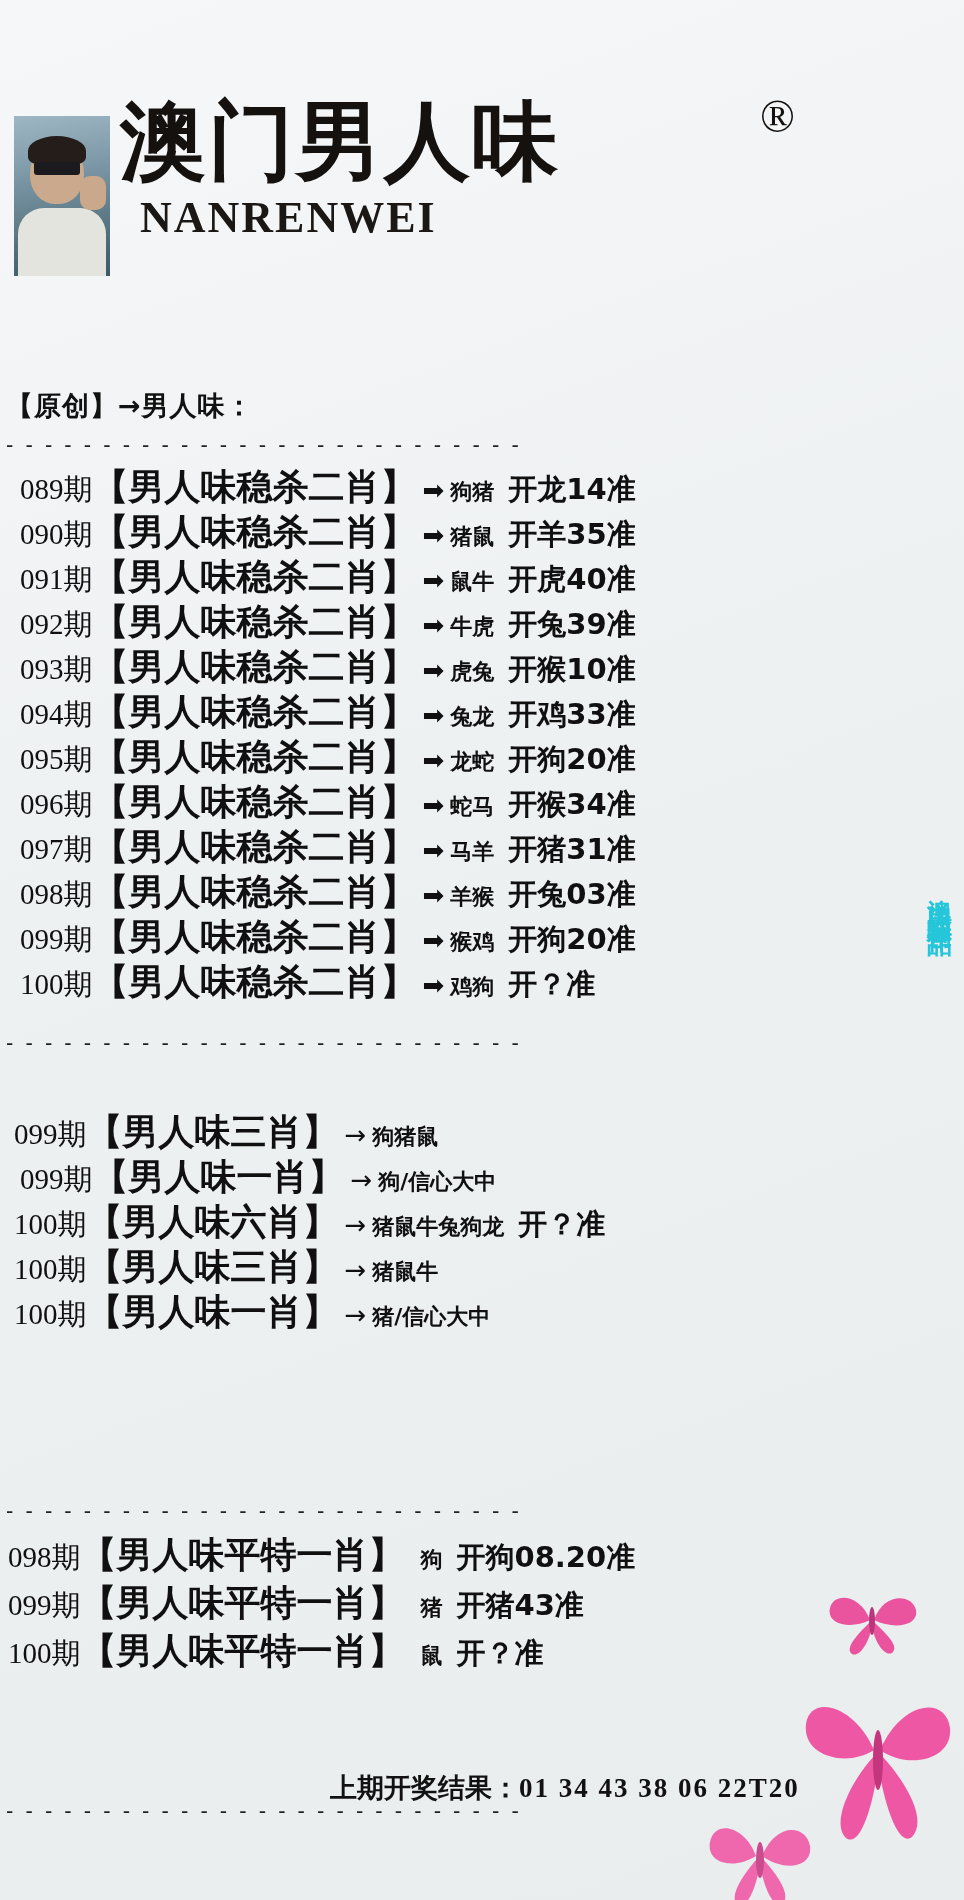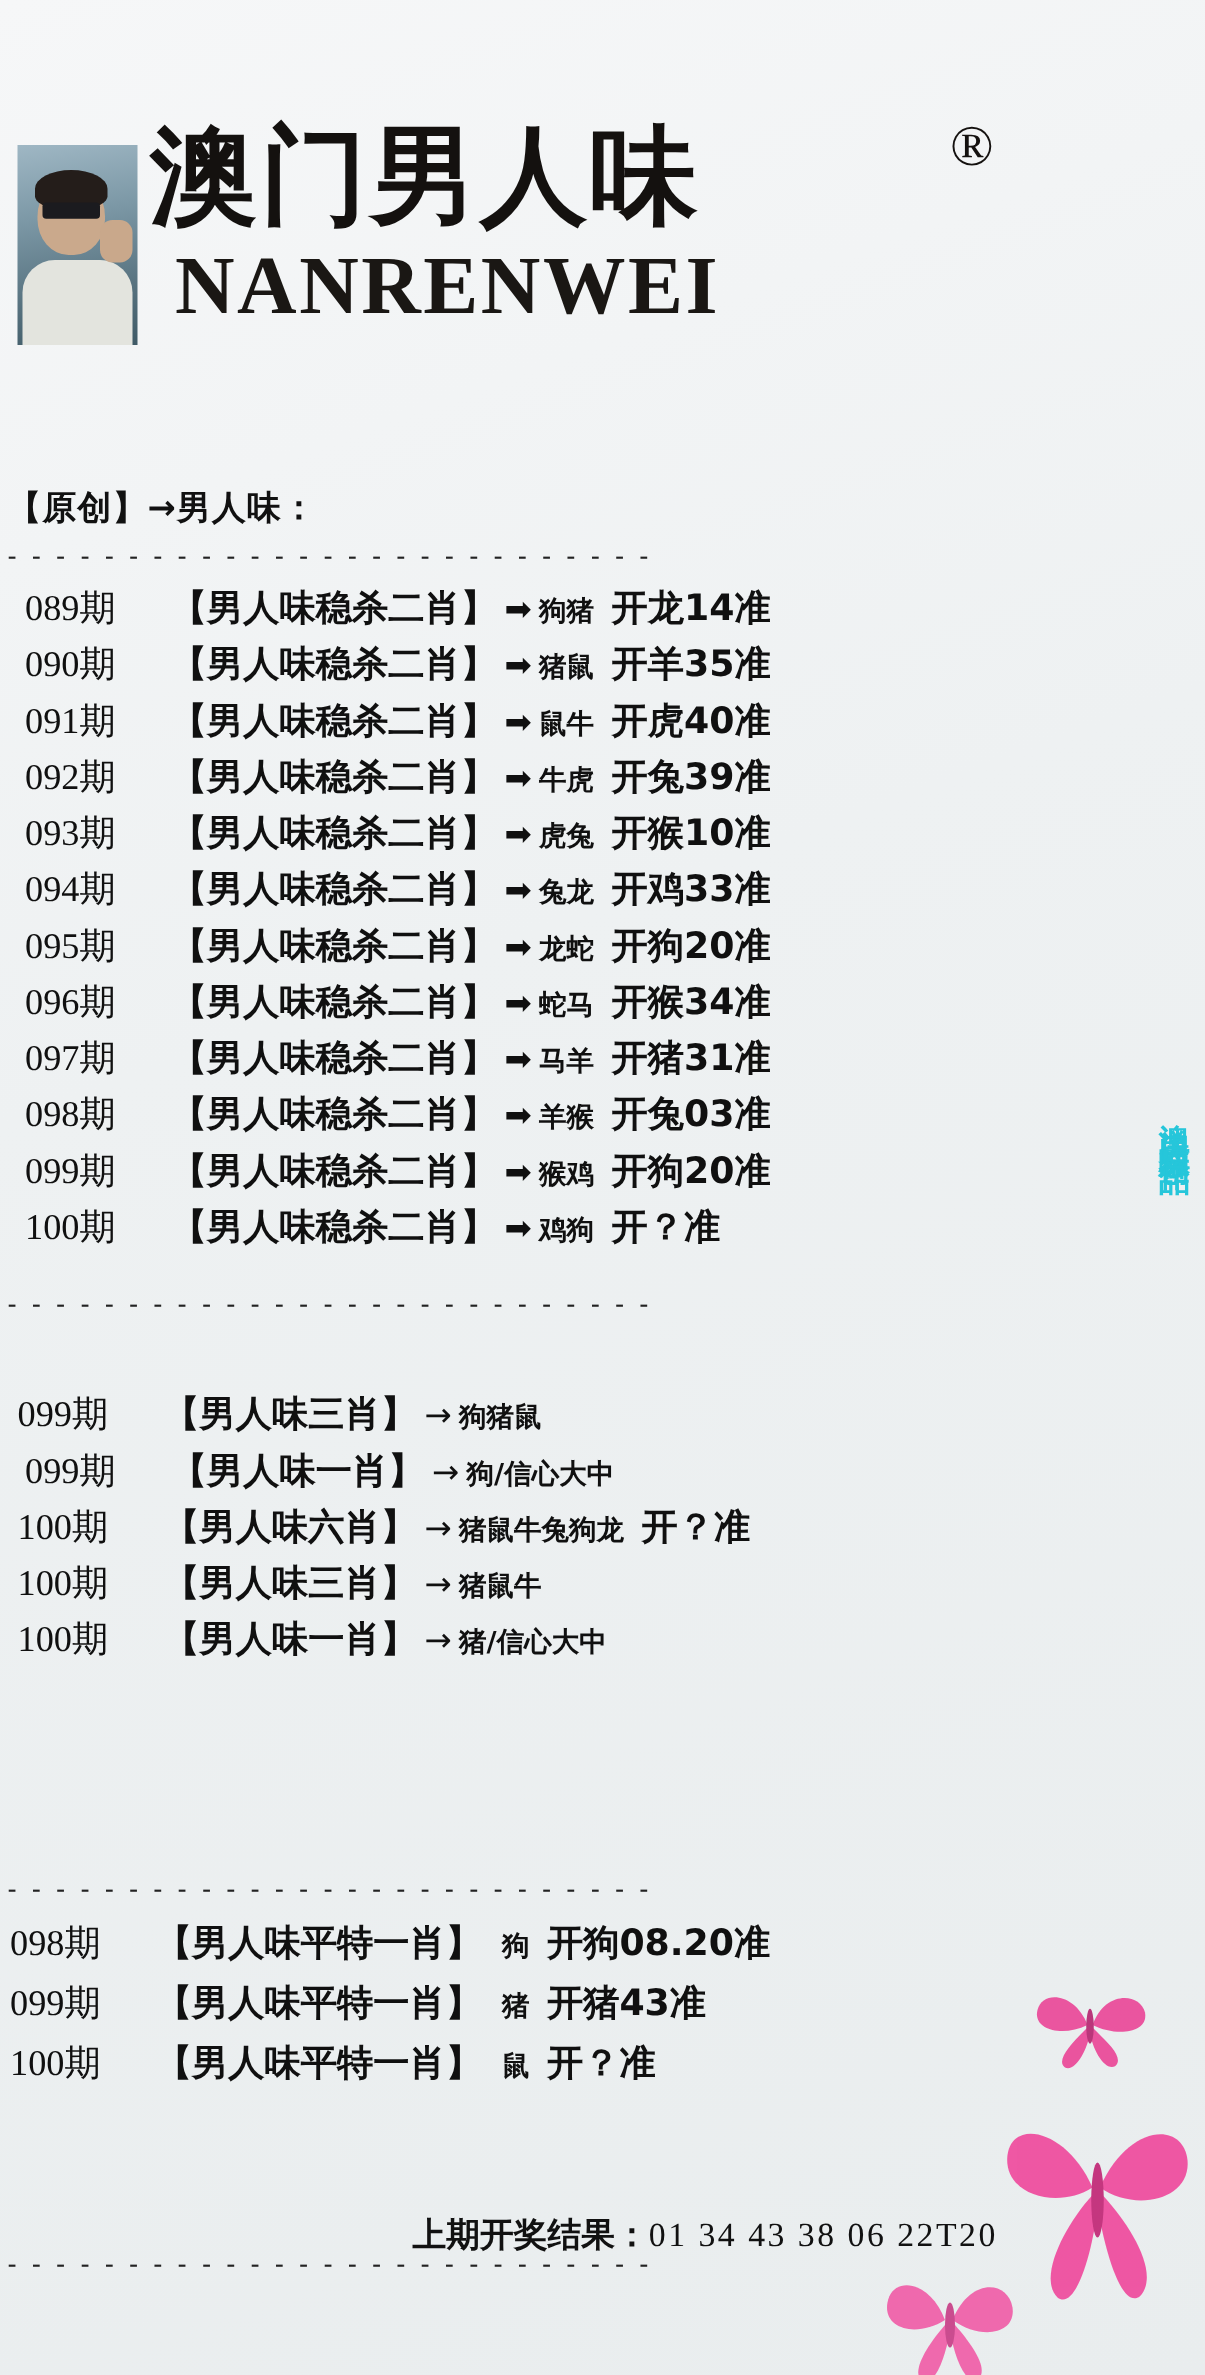--- a/index.html
+++ b/index.html
@@ -100,21 +100,21 @@
     font-family: "Liberation Serif", serif;
     font-size: 46px;
     color: #14110f;
   }
   .brand-en {
     position: absolute;
     left: 140px;
     top: 110px;
     font-family: "Liberation Serif", serif;
     font-weight: bold;
-    font-size: 66px;
+    font-size: 44px;
     letter-spacing: 2px;
     color: #1a1714;
     line-height: 1;
   }
   
   .origin-label {
     position: absolute;
     left: 6px;
     top: 388px;
     font-family: "DejaVu Sans", sans-serif;
@@ -142,23 +142,22 @@
     line-height: 1;
   }
   .row .issue {
     font-family: "Liberation Serif", serif;
     font-weight: normal;
     font-size: 29px;
   }
   .row .title {
     font-family: Liberation Mono, monospace;
     font-weight: bold;
-    font-size: 29px;
+    font-size: 36px;
     letter-spacing: 0px;
-    margin-left: 44px;
   }
   .row .arrow {
     font-family: "DejaVu Sans", sans-serif;
     font-size: 26px;
     padding: 0 6px;
   }
   .row .picks {
     font-family: "DejaVu Sans", sans-serif;
     font-weight: bold;
     font-size: 22px;
@@ -191,21 +190,21 @@
     left: 330px;
     top: 1770px;
     font-family: "DejaVu Sans", sans-serif;
     font-weight: bold;
     font-size: 27px;
     color: #111;
     white-space: nowrap;
   }
   .last-result .nums {
     font-family: "Liberation Serif", serif;
-    font-weight: normal;
+    font-weight: bold;
     letter-spacing: 2px;
   }
   .footer-dashes {
     position: absolute;
     left: 6px;
     top: 1798px;
     font-family: "Liberation Sans", sans-serif;
     font-size: 22px;
     letter-spacing: 3px;
     color: #222;

